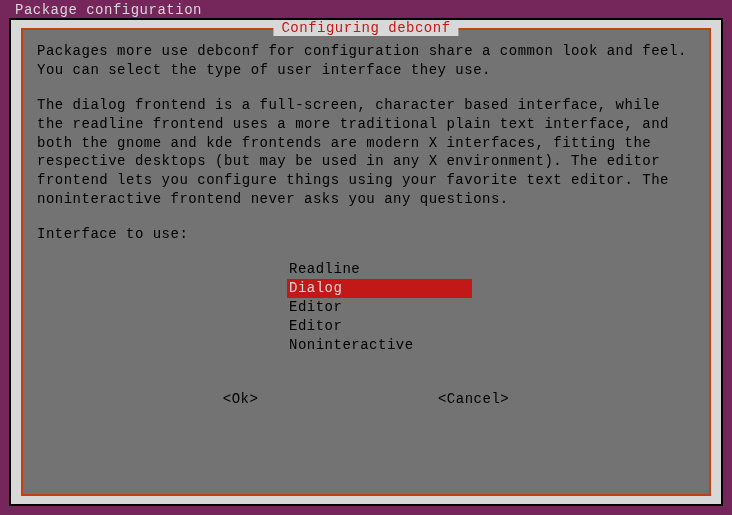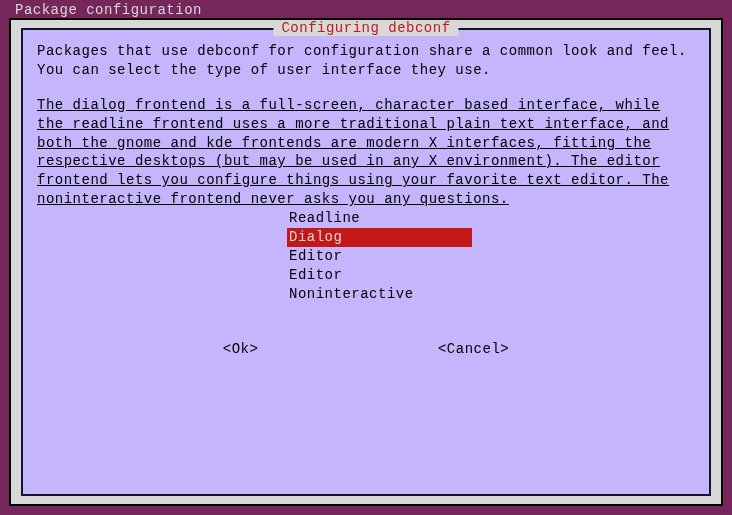--- a/index.html
+++ b/index.html
@@ -31,22 +31,22 @@
       bottom: 9px;
       background-color: #d8d8d8;
       border: 2px solid #000;
     }
     .inner-box {
       position: absolute;
       top: 8px;
       left: 10px;
       right: 10px;
       bottom: 8px;
-      border: 2px solid #0f172a;
-      background-color: #c4b5fd;
+      border: 2px solid #c2410c;
+      background-color: #737373;
     }
     .dialog-title {
       position: absolute;
       top: -10px;
       left: 50%;
       transform: translateX(-50%);
       background-color: #d8d8d8;
       color: #c31818;
       padding: 0 8px;
       font-weight: normal;
@@ -55,22 +55,22 @@
     .content {
       padding: 12px 14px;
       color: #000;
       line-height: 1.35;
     }
     .description {
       margin-bottom: 16px;
       letter-spacing: 0.5px;
     }
     .description2 {
+      margin-bottom: 16px;
       letter-spacing: 0.5px;
-      text-decoration: underline;
     }
     .prompt {
       margin-bottom: 16px;
       letter-spacing: 0.5px;
     }
     .options {
       margin-left: 250px;
       margin-bottom: 36px;
     }
     .option {
@@ -100,22 +100,23 @@
   </style>
 </head>
 <body>
 
 <div class="outer-title">Package configuration</div>
 
 <div class="outer-box">
   <div class="inner-box">
     <div class="dialog-title">Configuring debconf</div>
     <div class="content">
-      <div class="description">Packages that use debconf for configuration share a common look and feel. You can select the type of user interface they use.</div>
+      <div class="description">Packages more use debconf for configuration share a common look and feel. You can select the type of user interface they use.</div>
       <div class="description2">The dialog frontend is a full-screen, character based interface, while the readline frontend uses a more traditional plain text interface, and both the gnome and kde frontends are modern X interfaces, fitting the respective desktops (but may be used in any X environment). The editor frontend lets you configure things using your favorite text editor. The noninteractive frontend never asks you any questions.</div>
+      <div class="prompt">Interface to use:</div>
       <div class="options">
         <div class="option-row"><span class="option">Readline</span></div>
         <div class="option-row"><span class="option selected">Dialog</span></div>
         <div class="option-row"><span class="option">Editor</span></div>
         <div class="option-row"><span class="option">Editor</span></div>
         <div class="option-row"><span class="option">Noninteractive</span></div>
       </div>
       <div class="buttons">
         <span class="btn">&lt;Ok&gt;</span>
         <span class="btn">&lt;Cancel&gt;</span>

